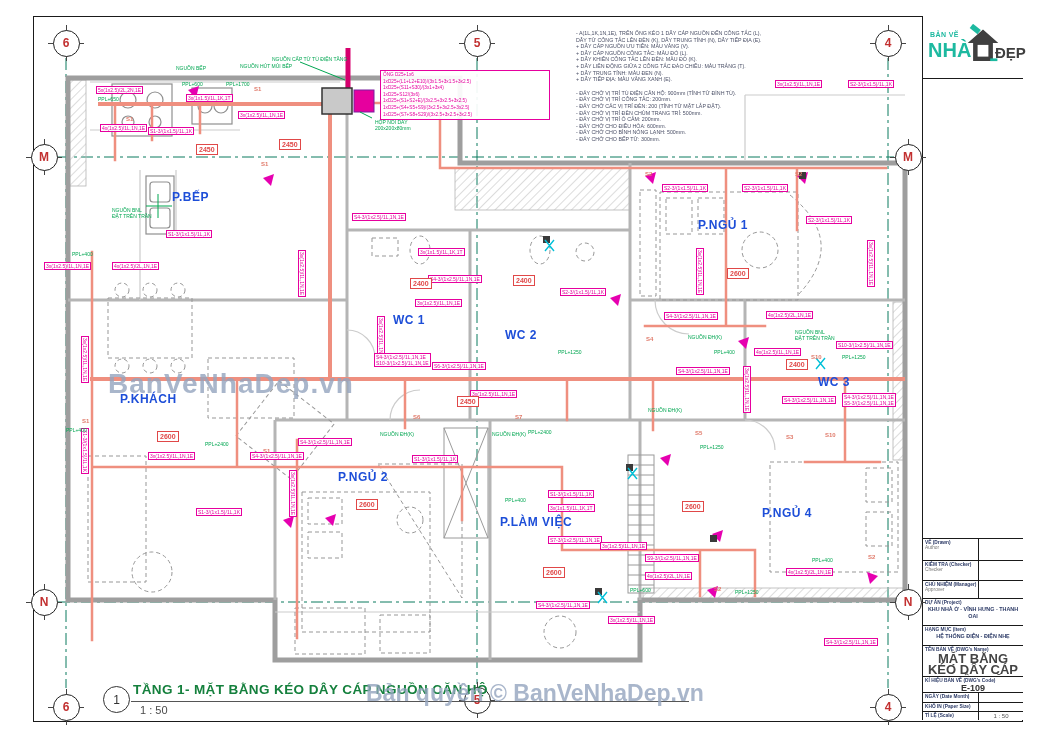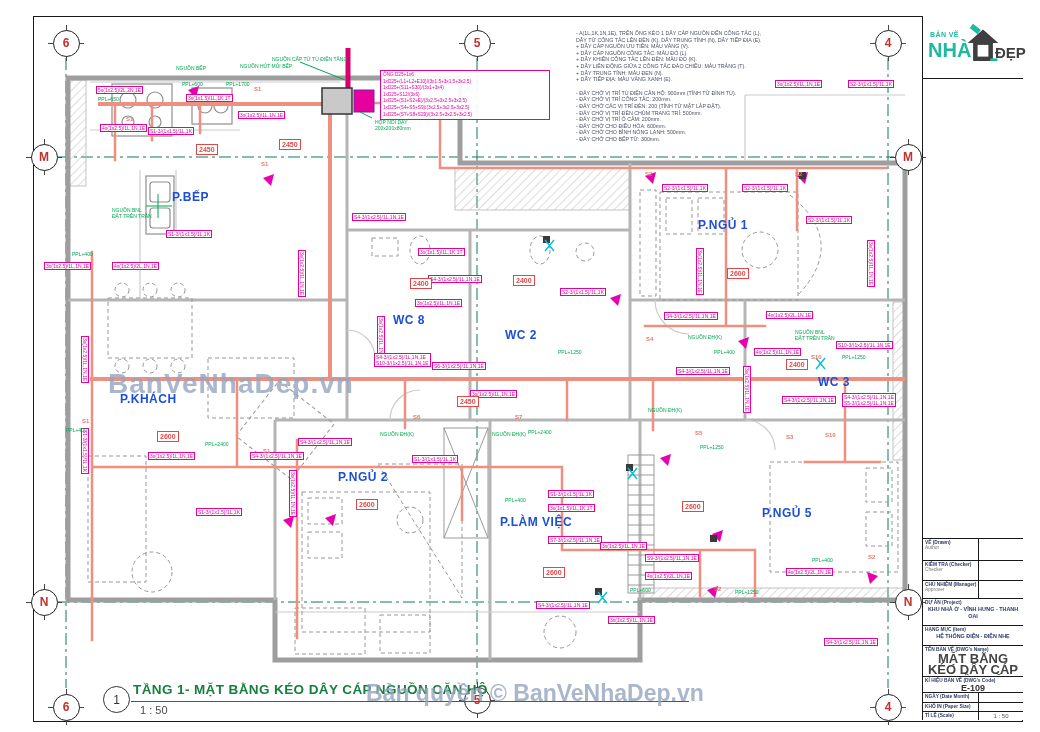--- a/index.html
+++ b/index.html
@@ -203,28 +203,28 @@
         <rect x="799" y="172" width="7" height="7"></rect>
       <rect x="710" y="535" width="7" height="7"></rect>
     </g>
     <g stroke="#00c0d8" stroke-width="1.4" fill="none">
       <path d="M545,240 l9,11 m0,-11 l-9,11 M628,468 l9,11 m0,-11 l-9,11 M598,592 l9,11 m0,-11 l-9,11 M816,358 l9,11 m0,-11 l-9,11"></path>
     </g>
   </svg>
 
   <div id="plan-labels">
       <div class="room-label" style="left: 172px; top: 190px; position: absolute;">P.BẾP</div>
-      <div class="room-label" style="left: 393px; top: 313px; position: absolute;">WC 8</div>
+      <div class="room-label" style="left: 393px; top: 313px; position: absolute;">WC 1</div>
       <div class="room-label" style="left: 505px; top: 328px; position: absolute;">WC 2</div>
       <div class="room-label" style="left: 698px; top: 218px; position: absolute;">P.NGỦ 1</div>
       <div class="room-label" style="left: 818px; top: 375px; position: absolute;">WC 3</div>
       <div class="room-label" style="left: 120px; top: 392px; position: absolute;">P.KHÁCH</div>
       <div class="room-label" style="left: 338px; top: 470px; position: absolute;">P.NGỦ 2</div>
       <div class="room-label" style="left: 500px; top: 515px; position: absolute;">P.LÀM VIỆC</div>
-      <div class="room-label" style="left: 762px; top: 506px; position: absolute;">P.NGỦ 5</div>
+      <div class="room-label" style="left: 762px; top: 506px; position: absolute;">P.NGỦ 4</div>
       <div class="tag" style="left: 100px; top: 124px; position: absolute;">4x(1x2.5)/1L,1N,1E</div>
       <div class="tag" style="left: 186px; top: 94px; position: absolute;">3x(1x1.5)/1L,1K,1T</div>
       <div class="tag" style="left: 238px; top: 111px; position: absolute;">3x(1x2.5)/1L,1N,1E</div>
       <div class="tag" style="left: 96px; top: 86px; position: absolute;">5x(1x2.5)/2L,2N,1E</div>
       <div class="tag" style="left: 148px; top: 127px; position: absolute;">S1-3/(1x1.5)/1L,1K</div>
       <div class="tag" style="left: 352px; top: 213px; position: absolute;">S4-3/(1x2.5)/1L,1N,1E</div>
       <div class="tag v" style="left: 299px; top: 250px; position: absolute;">3x(1x2.5)/1L,1N,1E</div>
       <div class="tag" style="left: 112px; top: 262px; position: absolute;">4x(1x2.5)/2L,1N,1E</div>
       <div class="tag" style="left: 44px; top: 262px; position: absolute;">3x(1x2.5)/1L,1N,1E</div>
       <div class="tag" style="left: 166px; top: 230px; position: absolute;">S1-3/(1x1.5)/1L,1K</div>

